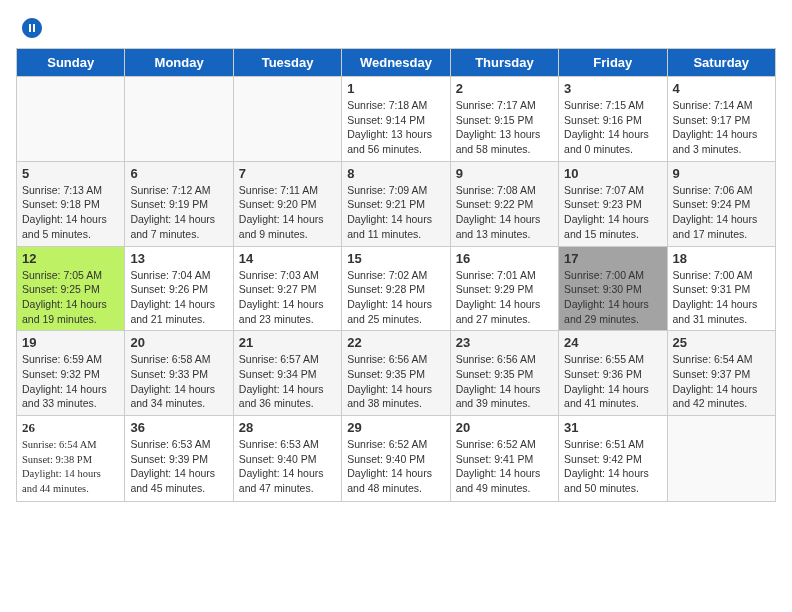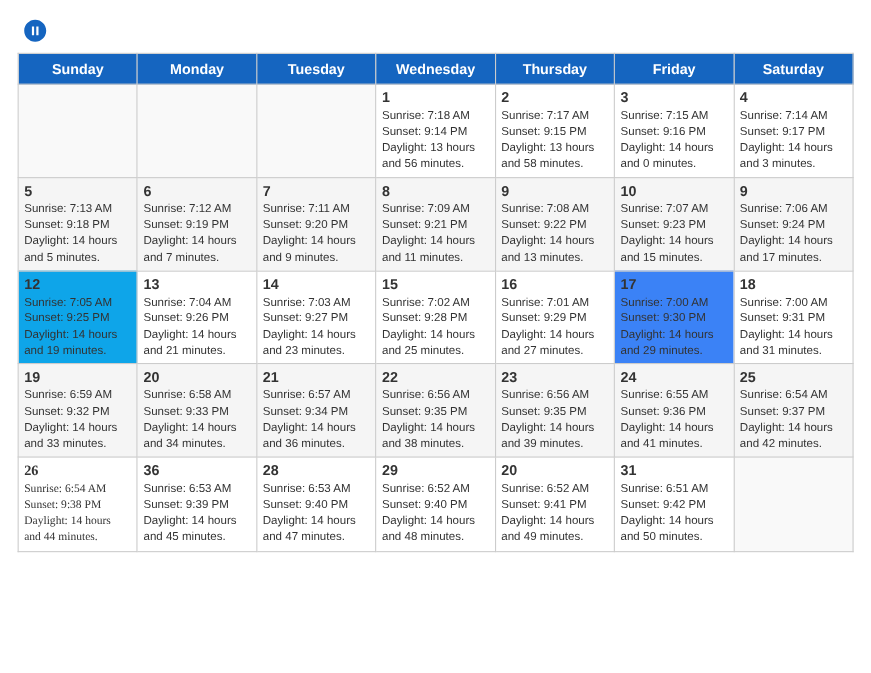--- a/index.html
+++ b/index.html
@@ -101,41 +101,41 @@
           <td style="background: rgb(245, 245, 245);">
             <span class="day-num">10</span>
             <div class="day-info">Sunrise: 7:07 AM<br>Sunset: 9:23 PM<br>Daylight: 14 hours<br>and 15 minutes.</div>
           </td>
           <td style="background: rgb(245, 245, 245);">
             <span class="day-num">9</span>
             <div class="day-info">Sunrise: 7:06 AM<br>Sunset: 9:24 PM<br>Daylight: 14 hours<br>and 17 minutes.</div>
           </td>
         </tr>
         <tr>
-          <td style="background: #0ea5e9;">
+          <td style="background: #bef264;">
             <span class="day-num">12</span>
             <div class="day-info">Sunrise: 7:05 AM<br>Sunset: 9:25 PM<br>Daylight: 14 hours<br>and 19 minutes.</div>
           </td>
           <td style="background: rgb(255, 255, 255);">
             <span class="day-num">13</span>
             <div class="day-info">Sunrise: 7:04 AM<br>Sunset: 9:26 PM<br>Daylight: 14 hours<br>and 21 minutes.</div>
           </td>
           <td style="background: rgb(255, 255, 255);">
             <span class="day-num">14</span>
             <div class="day-info">Sunrise: 7:03 AM<br>Sunset: 9:27 PM<br>Daylight: 14 hours<br>and 23 minutes.</div>
           </td>
           <td style="background: rgb(255, 255, 255);">
             <span class="day-num">15</span>
             <div class="day-info">Sunrise: 7:02 AM<br>Sunset: 9:28 PM<br>Daylight: 14 hours<br>and 25 minutes.</div>
           </td>
           <td style="background: rgb(255, 255, 255);">
             <span class="day-num">16</span>
             <div class="day-info">Sunrise: 7:01 AM<br>Sunset: 9:29 PM<br>Daylight: 14 hours<br>and 27 minutes.</div>
           </td>
-          <td style="background: #3b82f6;">
+          <td style="background: #a3a3a3;">
             <span class="day-num">17</span>
             <div class="day-info">Sunrise: 7:00 AM<br>Sunset: 9:30 PM<br>Daylight: 14 hours<br>and 29 minutes.</div>
           </td>
           <td style="background: rgb(255, 255, 255);">
             <span class="day-num">18</span>
             <div class="day-info">Sunrise: 7:00 AM<br>Sunset: 9:31 PM<br>Daylight: 14 hours<br>and 31 minutes.</div>
           </td>
         </tr>
         <tr>
           <td style="background: rgb(245, 245, 245);">

